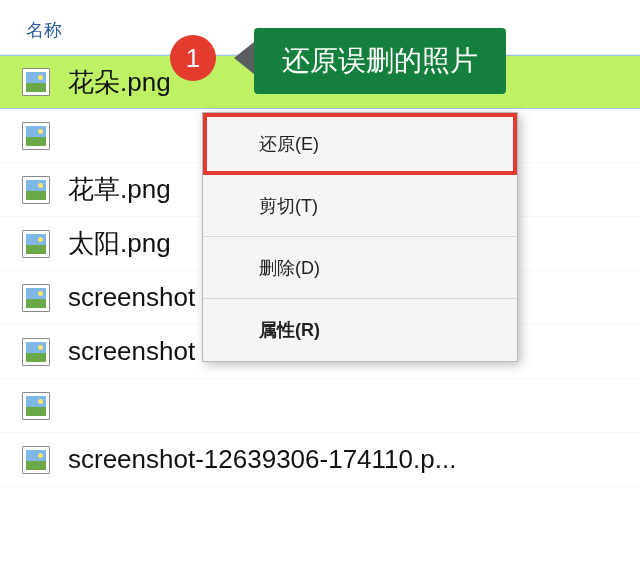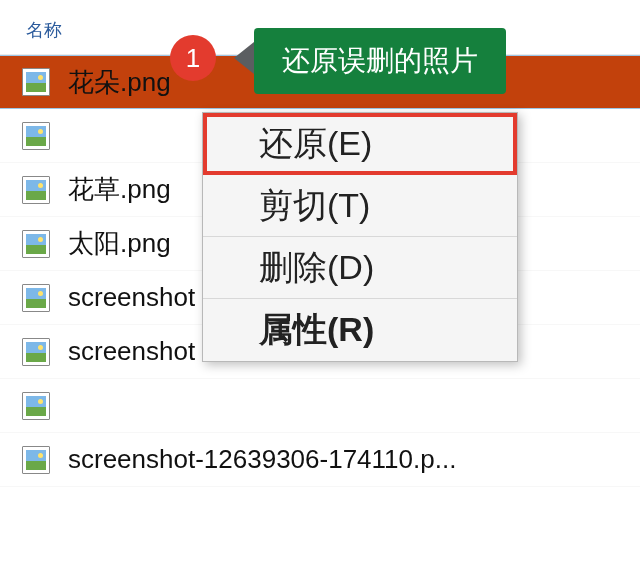--- a/index.html
+++ b/index.html
@@ -21,21 +21,21 @@
       border-top: 1px solid rgba(0,0,0,0.08);
     }
     .file-row {
       display: flex;
       align-items: center;
       height: 54px;
       padding-left: 22px;
       border-bottom: 1px solid rgba(0,0,0,0.03);
     }
     .file-row.selected {
-      background: #c2410c;
+      background: #bef264;
       border: 1px solid #9cc6e8;
       border-left: none;
       border-right: none;
     }
     .file-icon {
       width: 28px;
       height: 28px;
       margin-right: 18px;
       flex-shrink: 0;
     }
@@ -113,21 +113,21 @@
       background: #f5f5f5;
       border: 1px solid #b8b8b8;
       box-shadow: 3px 3px 10px rgba(0,0,0,0.25);
       z-index: 10;
     }
     .menu-item {
       height: 62px;
       display: flex;
       align-items: center;
       padding-left: 56px;
-      font-size: 34px;
+      font-size: 18px;
       color: #222;
       border-bottom: 1px solid #d8d8d8;
     }
     .menu-item:last-child { border-bottom: none; }
     .menu-item.highlighted {
       border: 4px solid #e33b2e;
       padding-left: 52px;
     }
     .menu-item.bold { font-weight: 700; text-align: right; }
   </style>

